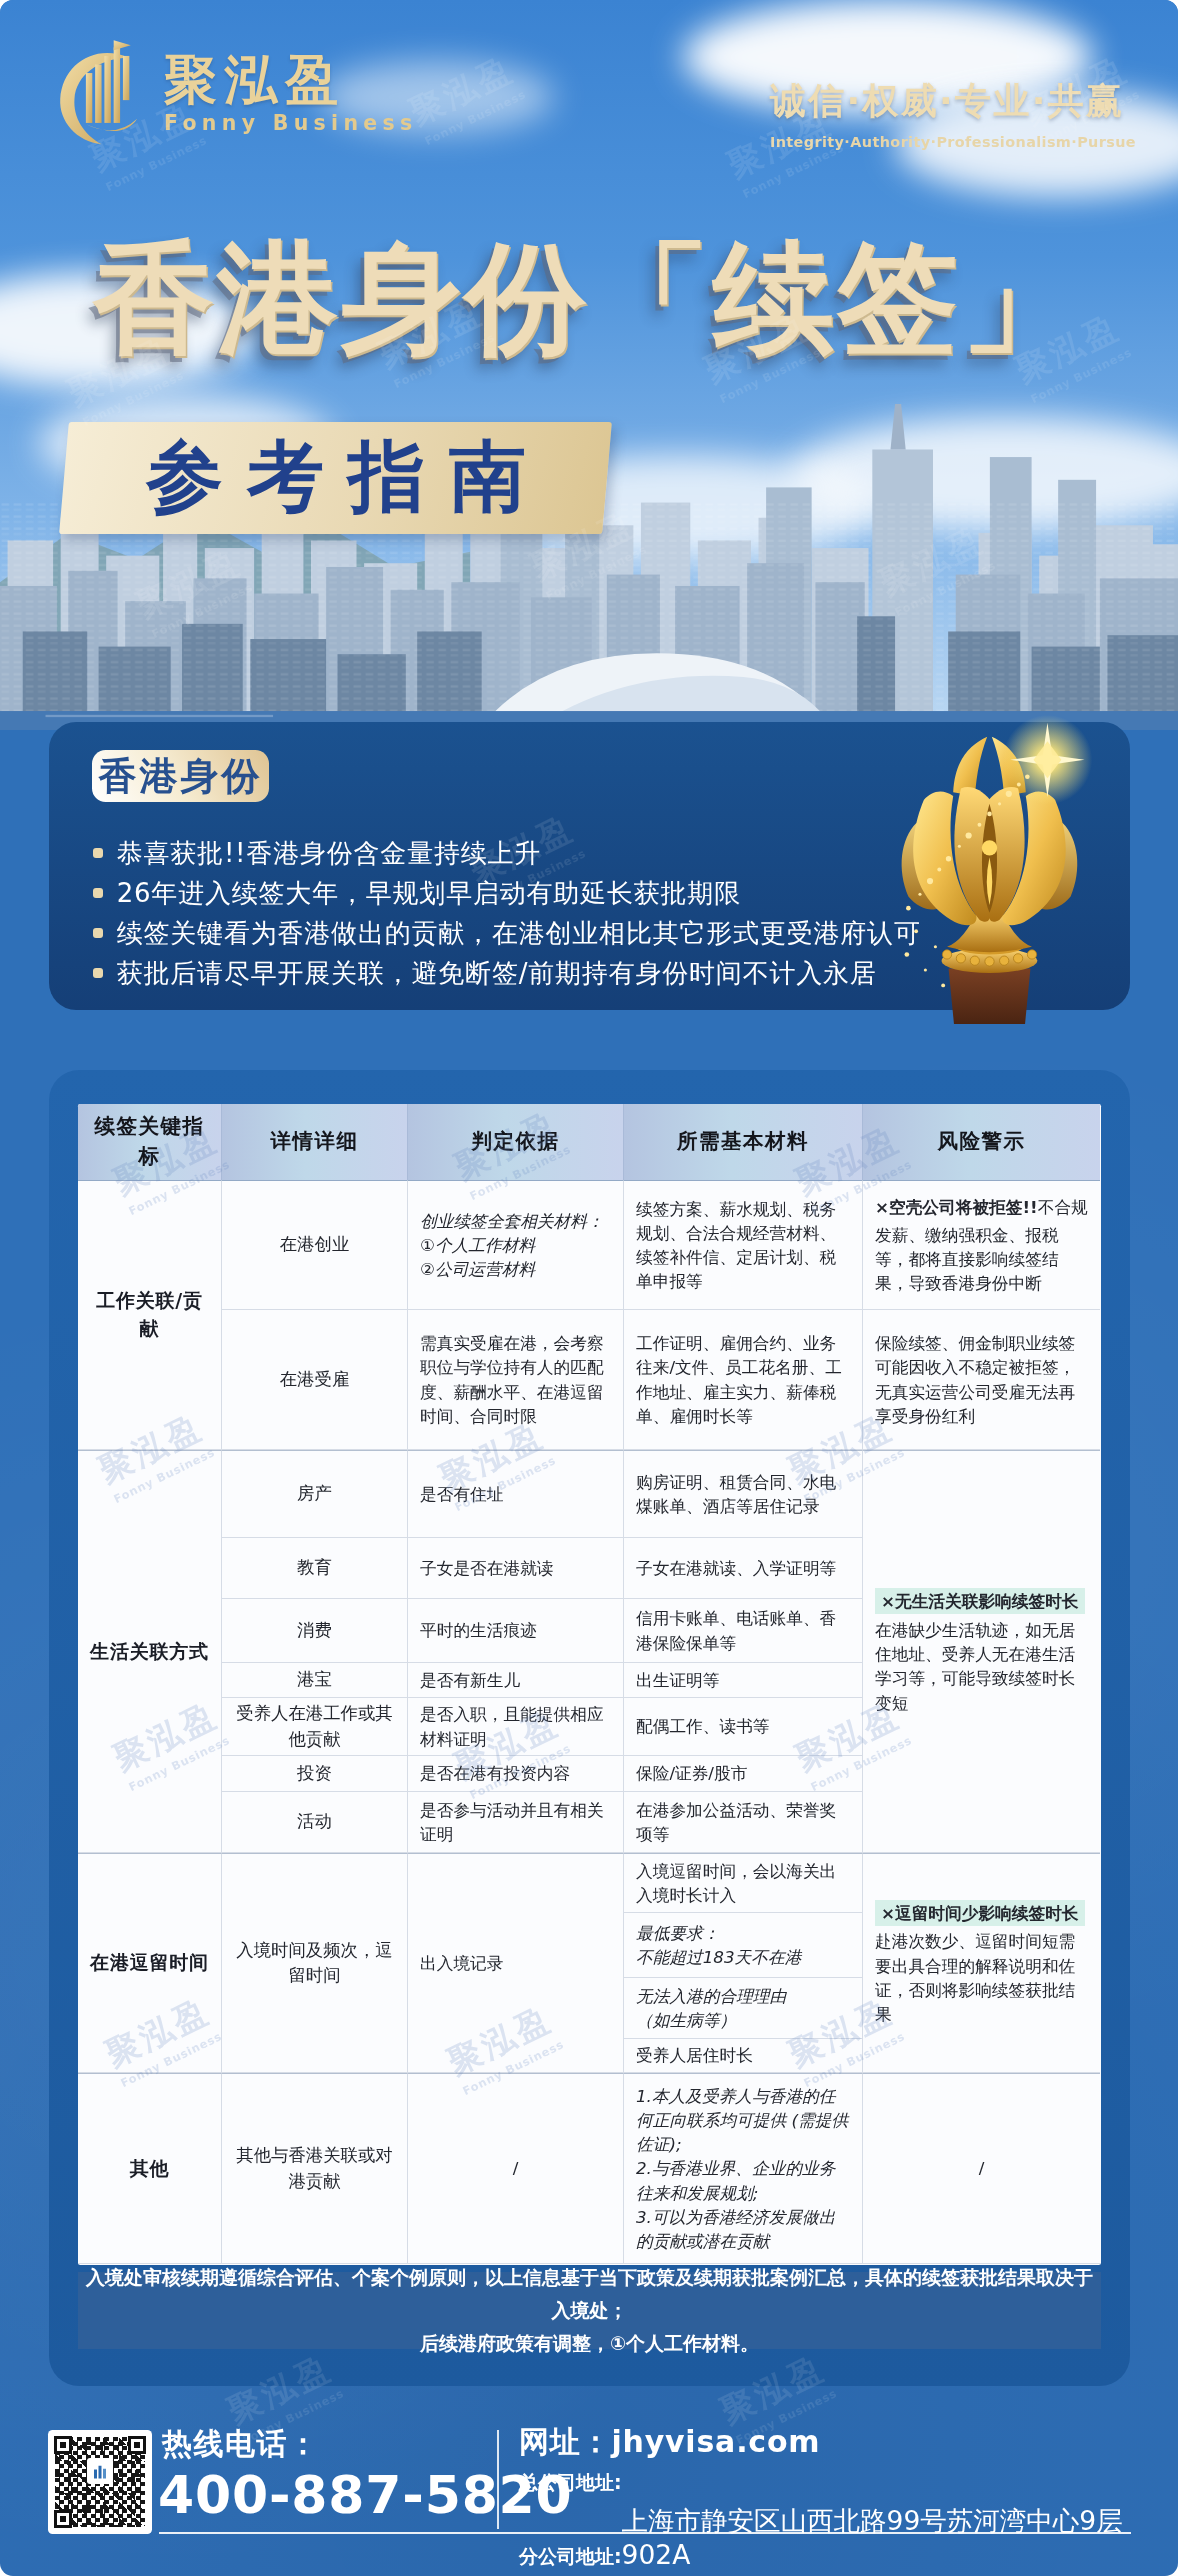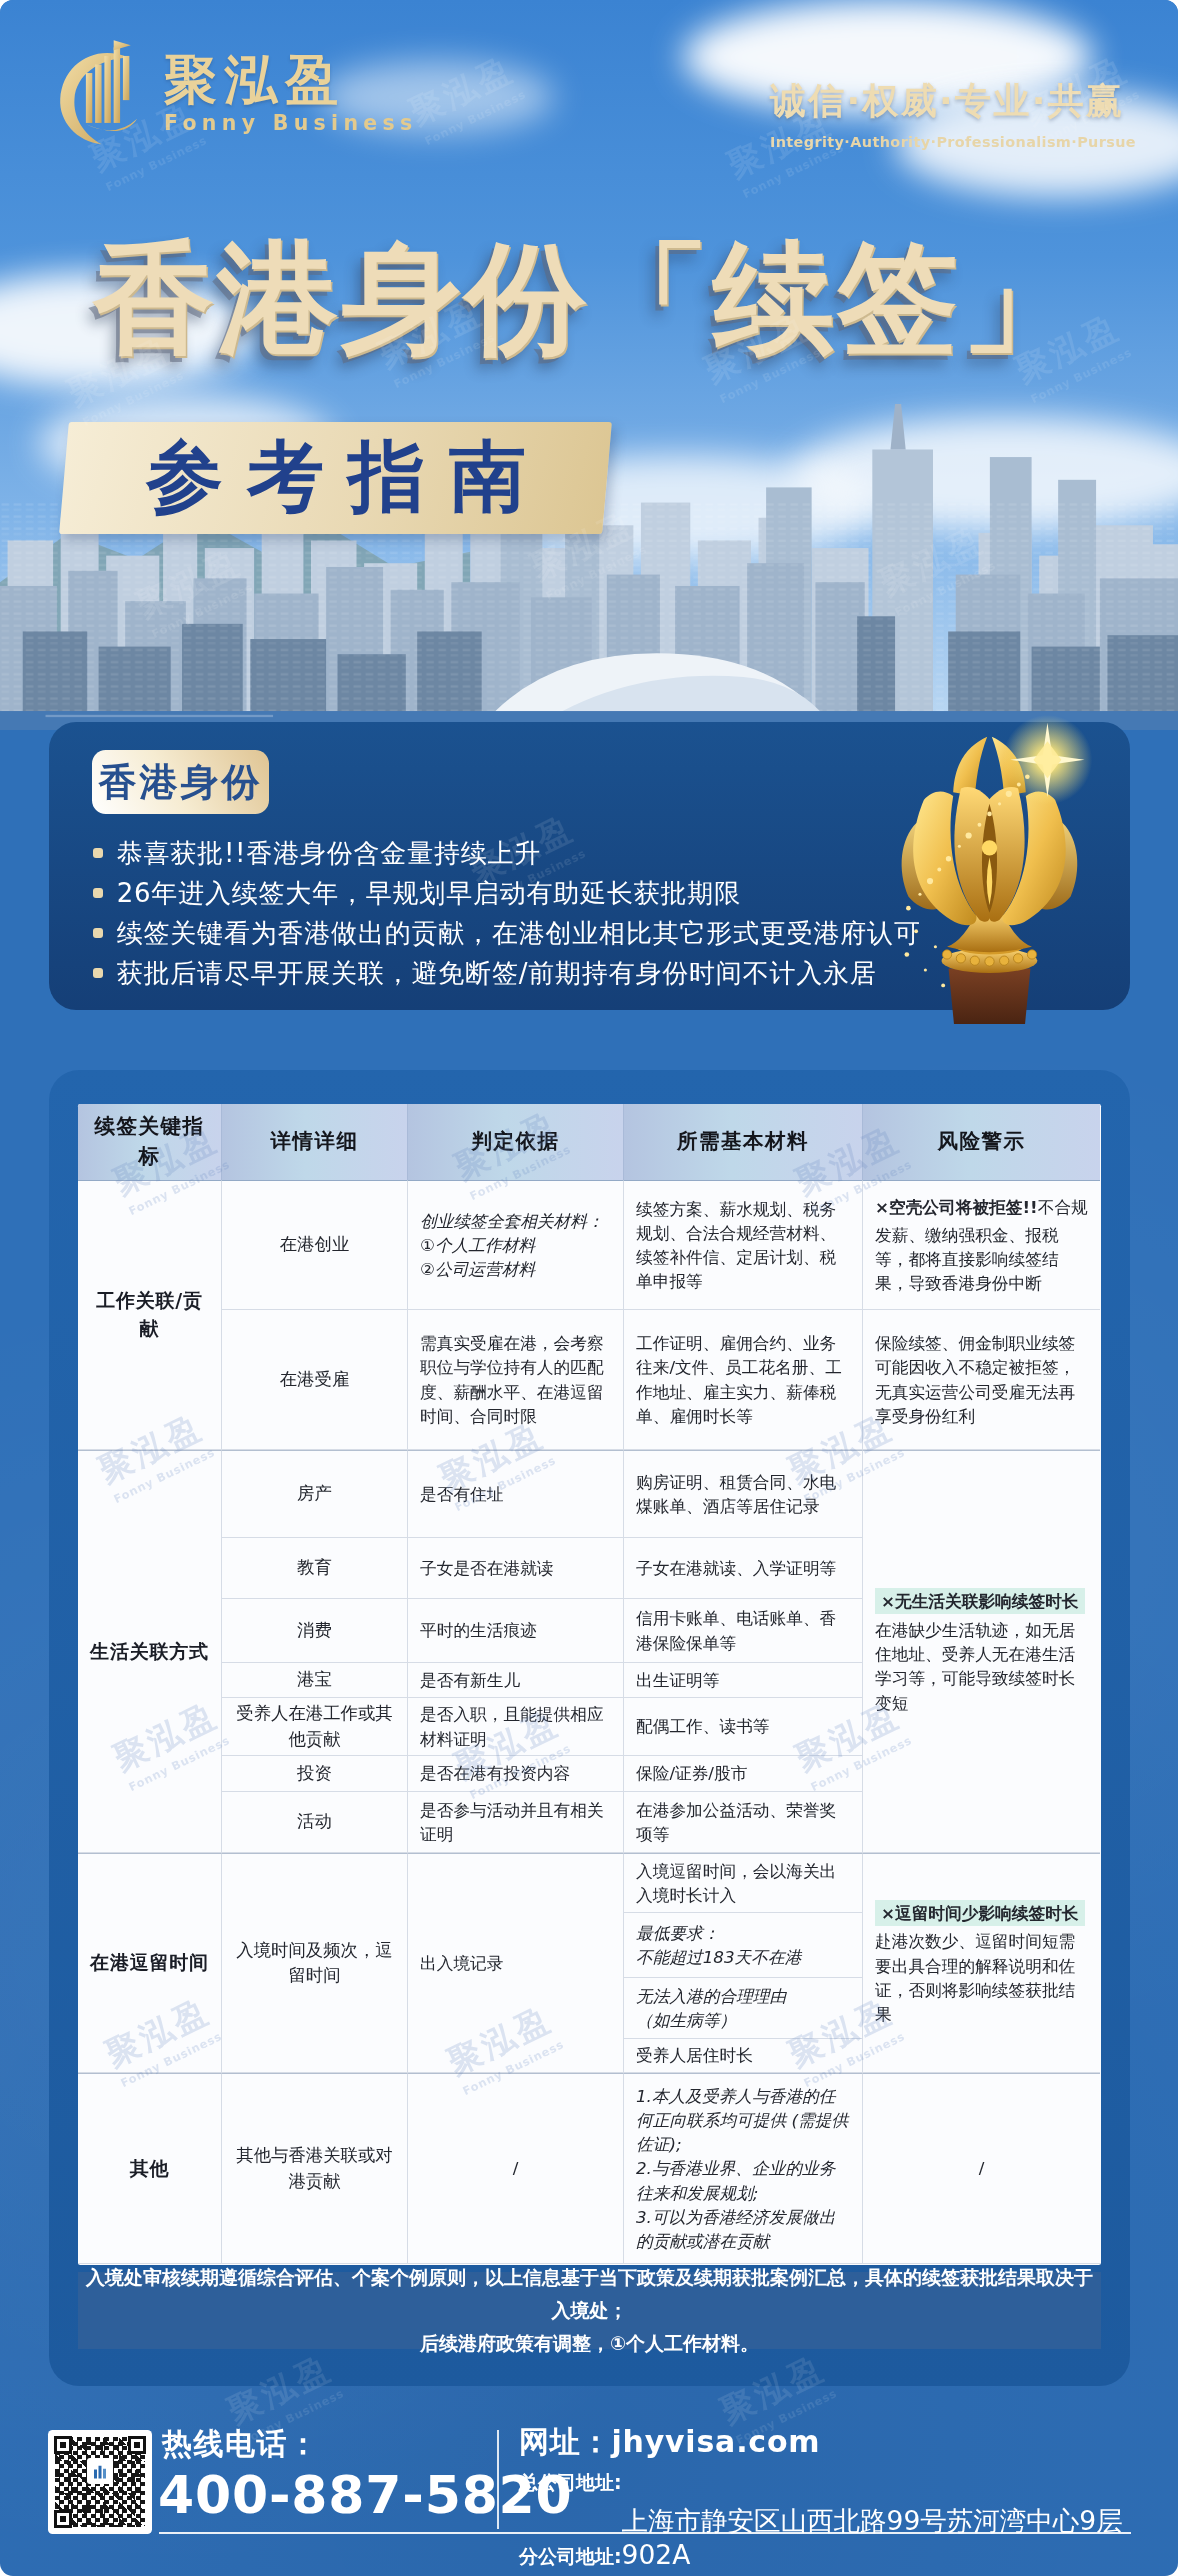--- a/index.html
+++ b/index.html
@@ -27,21 +27,21 @@
          font-size:121px;font-weight:700;letter-spacing:3px;color:#eedcb8;
          text-shadow:1.5px 2.3px 0 #cdb98f,-3.8px 6px 0 rgba(96,106,126,.55),-6px 10.6px 13.7px rgba(35,50,80,.45);}
   .subtitle-box{position:absolute;left:64px;top:422px;width:543px;height:112px;z-index:7;
          background:linear-gradient(100deg,#f6edd6 0%,#e9d9b4 55%,#dcc693 100%);
          transform:skewX(-5deg);border-radius:3px;display:flex;align-items:center;justify-content:center;
          box-shadow:4.6px 6px 12px rgba(30,50,90,.25);}
   .subtitle-box span{transform:skewX(5deg);font-size:77px;font-weight:700;color:#21418c;letter-spacing:24px;padding-left:24px;}
   
   .intro-card{position:absolute;left:49px;top:722px;width:1081px;height:288px;border-radius:27px;
         background:linear-gradient(180deg,#1b5290 0%,#153f77 100%);z-index:5;}
-  .intro-badge{position:absolute;left:43px;top:28px;width:177px;height:64px;border-radius:13.7px;
+  .intro-badge{position:absolute;left:43px;top:28px;width:177px;height:52px;border-radius:13.7px;
         background:linear-gradient(60deg,#ffffff 0%,#f6ecd2 45%,#dfc493 100%);
         display:flex;align-items:center;justify-content:center;}
   .intro-badge span{font-size:38px;font-weight:700;color:#27508f;letter-spacing:3px;}
   .bullets{position:absolute;left:44px;top:111px;margin:0;padding:0;list-style:none;width:804px;}
   .bullets li{display:flex;align-items:center;gap:13.7px;height:40px;color:#ffffff;font-size:26px;letter-spacing:0.8px;white-space:nowrap;}
   .dot{flex:0 0 10px;width:10px;height:10px;border-radius:3px;background:#e9d8ae;}
   .trophy{position:absolute;left:862px;top:715px;width:255px;height:309px;z-index:6;}
   
   .main-card{position:absolute;left:49px;top:1070px;width:1081px;height:1316px;border-radius:30px;
         background:linear-gradient(180deg,#2365ad 0%,#1d5a9e 100%);z-index:5;}

